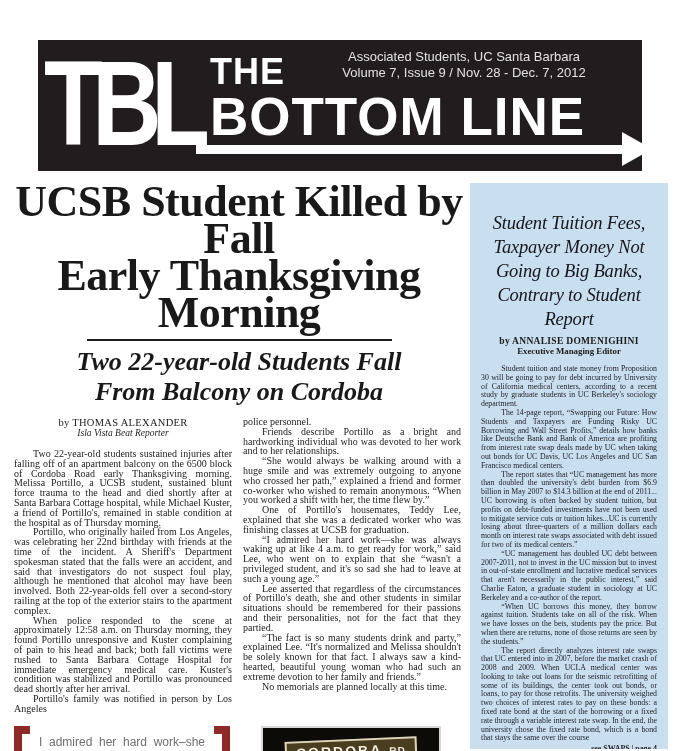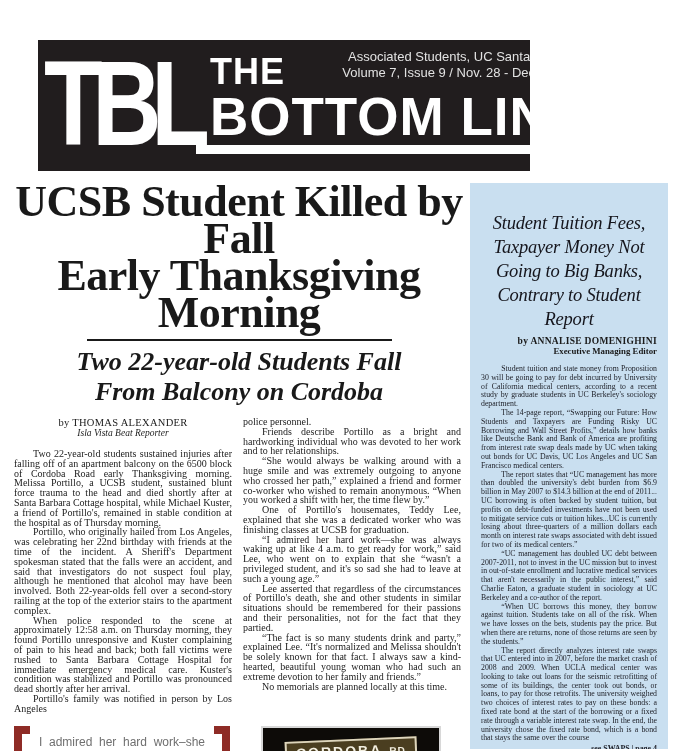--- a/index.html
+++ b/index.html
@@ -5,21 +5,21 @@
   * { margin:0; padding:0; box-sizing:border-box; }
   html,body { background:#ffffff; }
   #page {
     position:relative; width:696px; min-height:751px; margin:0 auto;
     background:#fff; font-family:"Liberation Serif", serif; color:#1a1a1a;
     overflow:hidden;
   }
 
   
   .masthead {
-    position:relative; margin:40px 28px 12px 38px; width:492px; height:131px;
+    position:relative; margin:40px 28px 12px 38px; width:604px; height:131px;
     background:var(--masthead-bg, #211d1e); color:#fff; overflow:hidden;
   }
   .logo-tbl {
     position:absolute; left:6px; top:-6px;
     font-family:"Liberation Sans", sans-serif; font-weight:bold;
     font-size:120px; line-height:138px; letter-spacing:-13px;
     transform:scaleX(.80); transform-origin:left center; color:#fff;
   }
   .logo-the {
     position:absolute; left:172px; top:14px;
@@ -104,21 +104,21 @@
   }
   .parking-line1 { font-size:11px; line-height:12px; color:var(--sign-green, #4a7c42); }
   .parking-line1 .num { background:var(--sign-green, #4a7c42); color:#fff; padding:0 19px; margin-right:2px; }
   .parking-line2 { font-size:10px; line-height:12px; letter-spacing:.5px; color:var(--sign-green, #4a7c42); }
   .parking-line3 { font-size:7px; line-height:9px; color:var(--sign-green, #4a7c42); opacity:.55; }
   .photo-caption { margin-top:7px; text-align:center; font-size:10px; color:#222; }
   .photo-caption .source { font-style:italic; }
 
   
   .sb-headline { text-align:center; font-style:italic; font-size:18.5px; line-height:24px; color:#15151c; letter-spacing:-.2px; }
-  .sb-byline-block { text-align:right; margin-top:5px; }
+  .sb-byline-block { text-align:center; margin-top:5px; }
   .sb-byline { font-size:9.5px; font-weight:bold; letter-spacing:.3px; }
   .sb-byline-title { font-size:8.8px; font-weight:bold; }
   .sb-body { margin-top:9px; }
   .sb-body p {
     font-size:7.8px; line-height:8.8px; text-align:justify; text-indent:2.6em;
     color:#20222a; margin:0;
   }
   .sb-continuation { text-align:right; font-size:7.9px; font-weight:bold; color:#20222a; margin-top:1px; }
 </style>
 </head>

